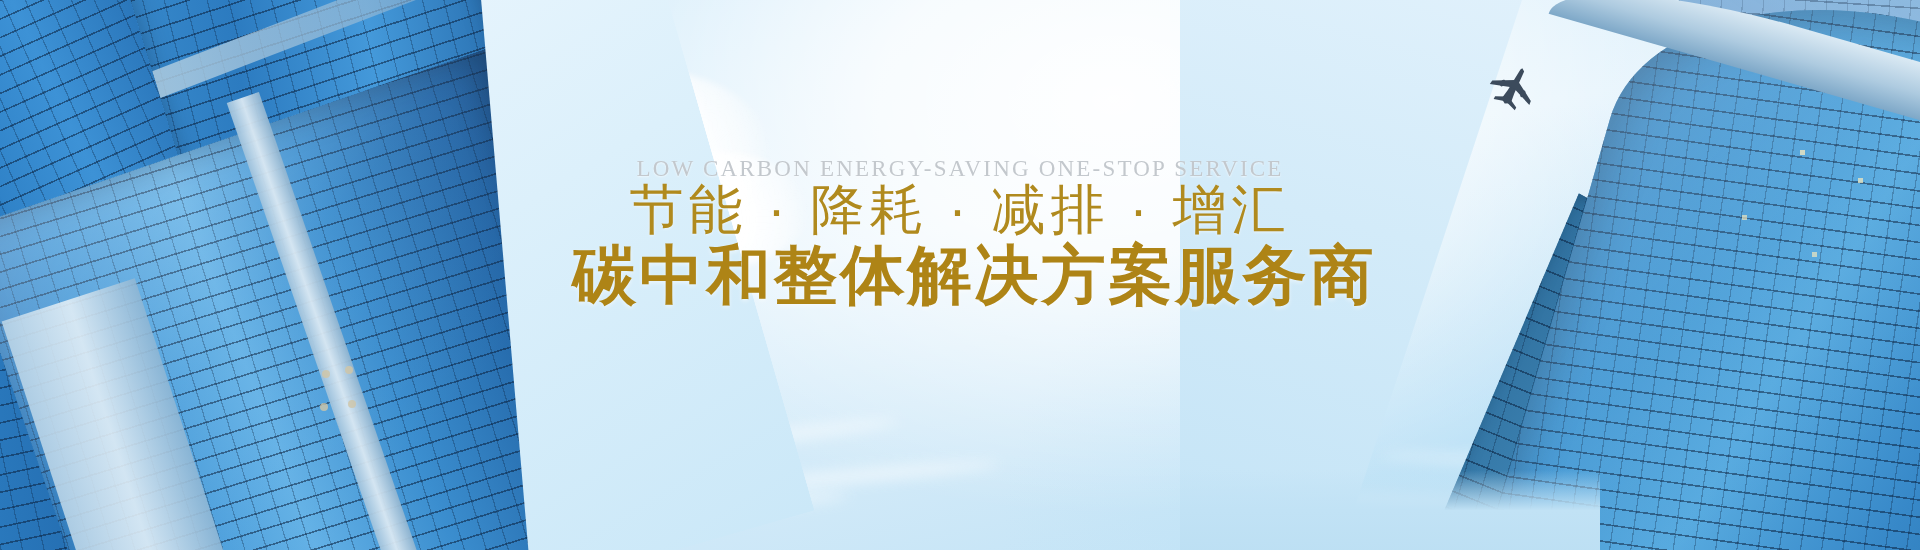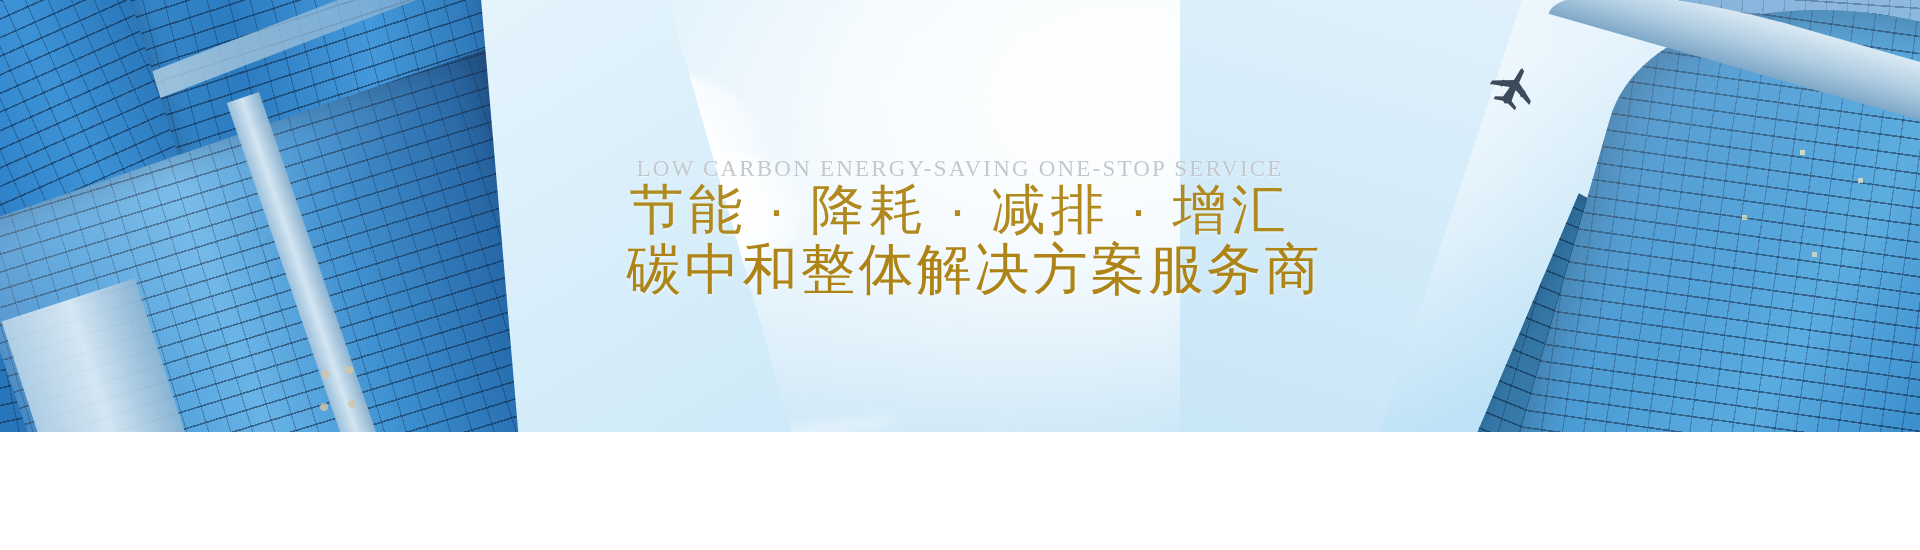--- a/index.html
+++ b/index.html
@@ -3,21 +3,21 @@
 <meta charset="utf-8">
 <style>
   html, body {
     margin: 0;
     padding: 0;
     background: #ffffff;
   }
   #banner {
     position: relative;
     width: 1920px;
-    height: 432px;
+    height: 550px;
     overflow: hidden;
     font-family: "Liberation Sans", sans-serif;
     background: #000000;
   }
 
   
   .sky {
     position: absolute;
     inset: 0;
     background:
@@ -112,22 +112,22 @@
     color: #b08a1e;
     line-height: 1.25;
     white-space: nowrap;
     text-shadow: 0 1px 3px rgba(255,255,255,0.55);
     text-align: center;
   }
   .headline {
     position: absolute;
     left: 0; right: 0;
     top: 234px;
-    font-size: 55px;
-    font-weight: normal;
+    font-size: 64px;
+    font-weight: bold;
     letter-spacing: 3px;
     color: #ae8416;
     line-height: 1.3;
     white-space: nowrap;
     text-shadow: 0 2px 4px rgba(255,255,255,0.5);
     padding-left: 29px;
   }
 
   
   .plane {

